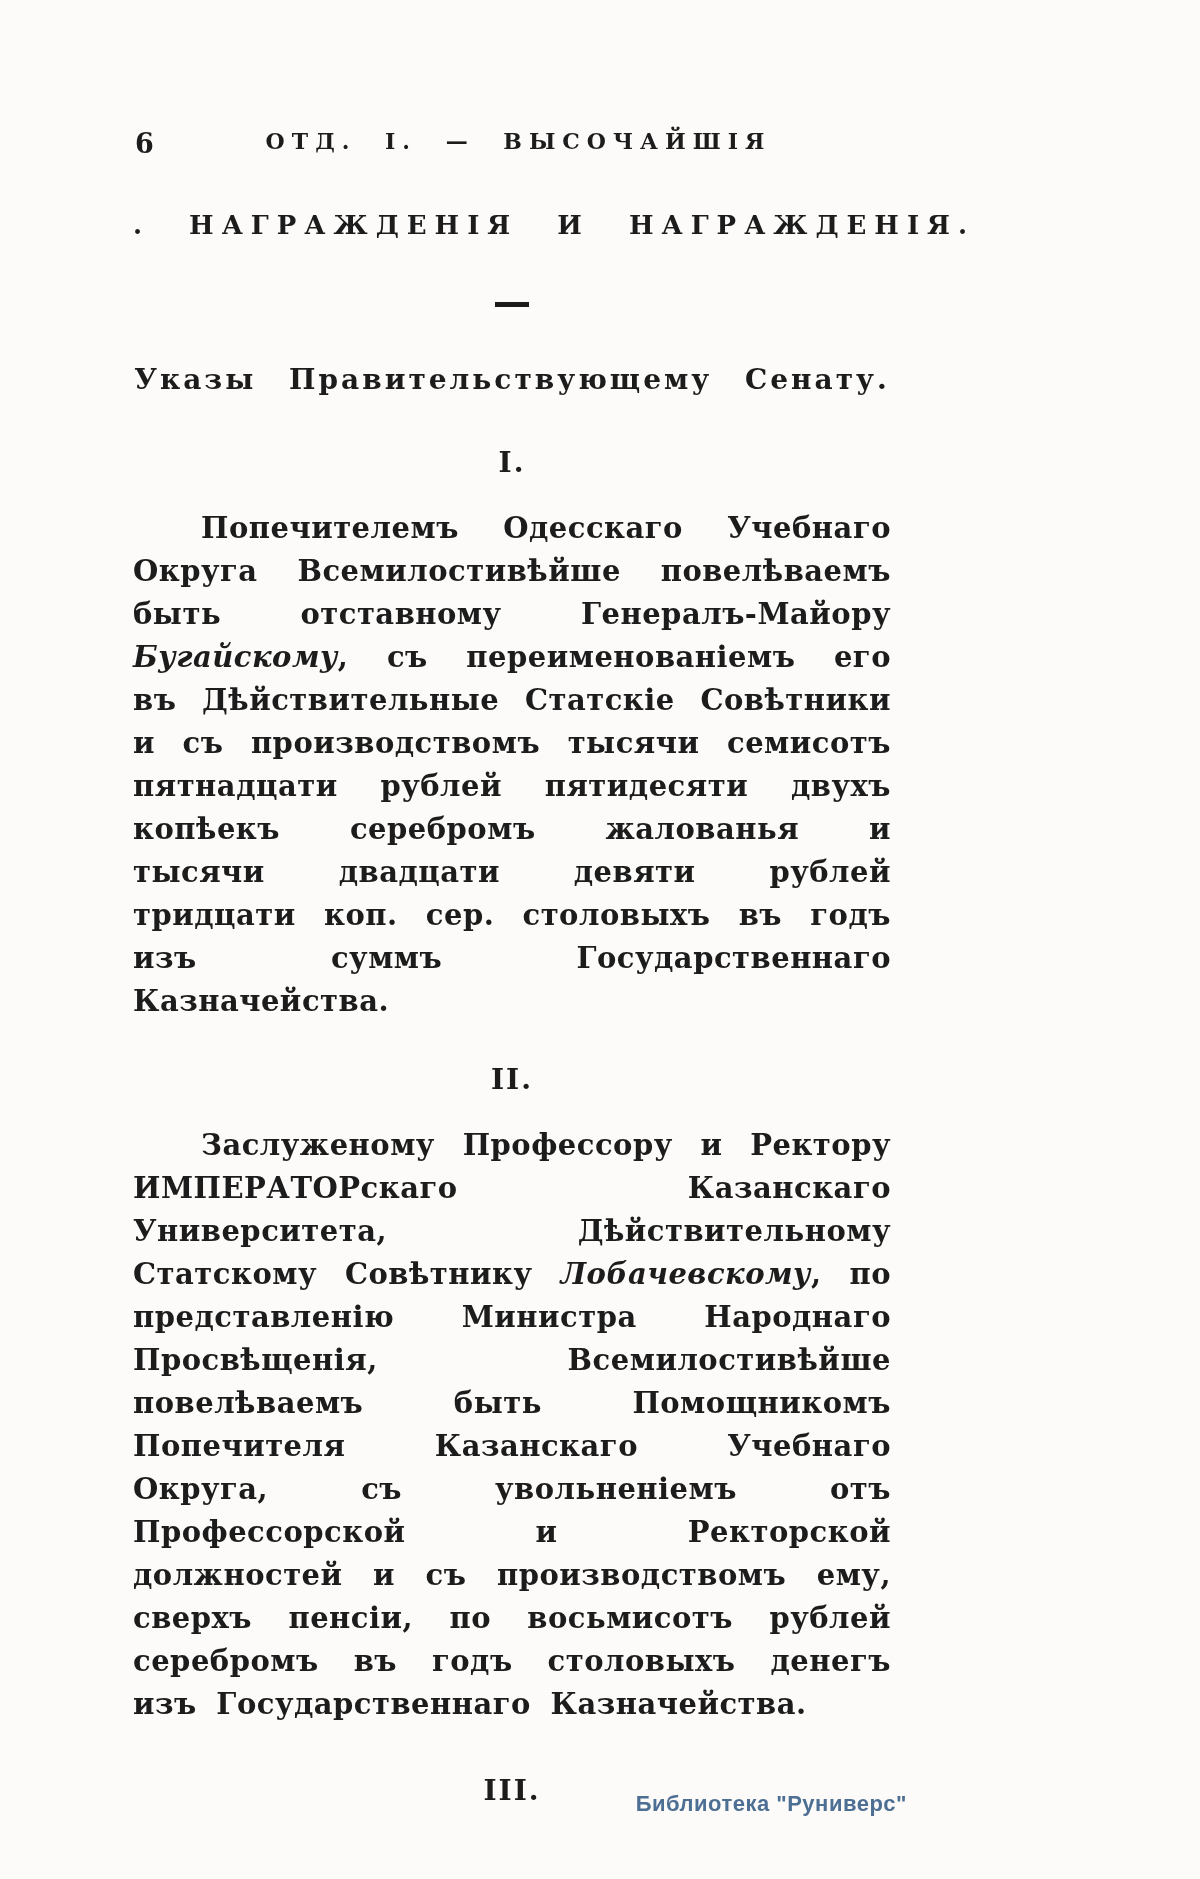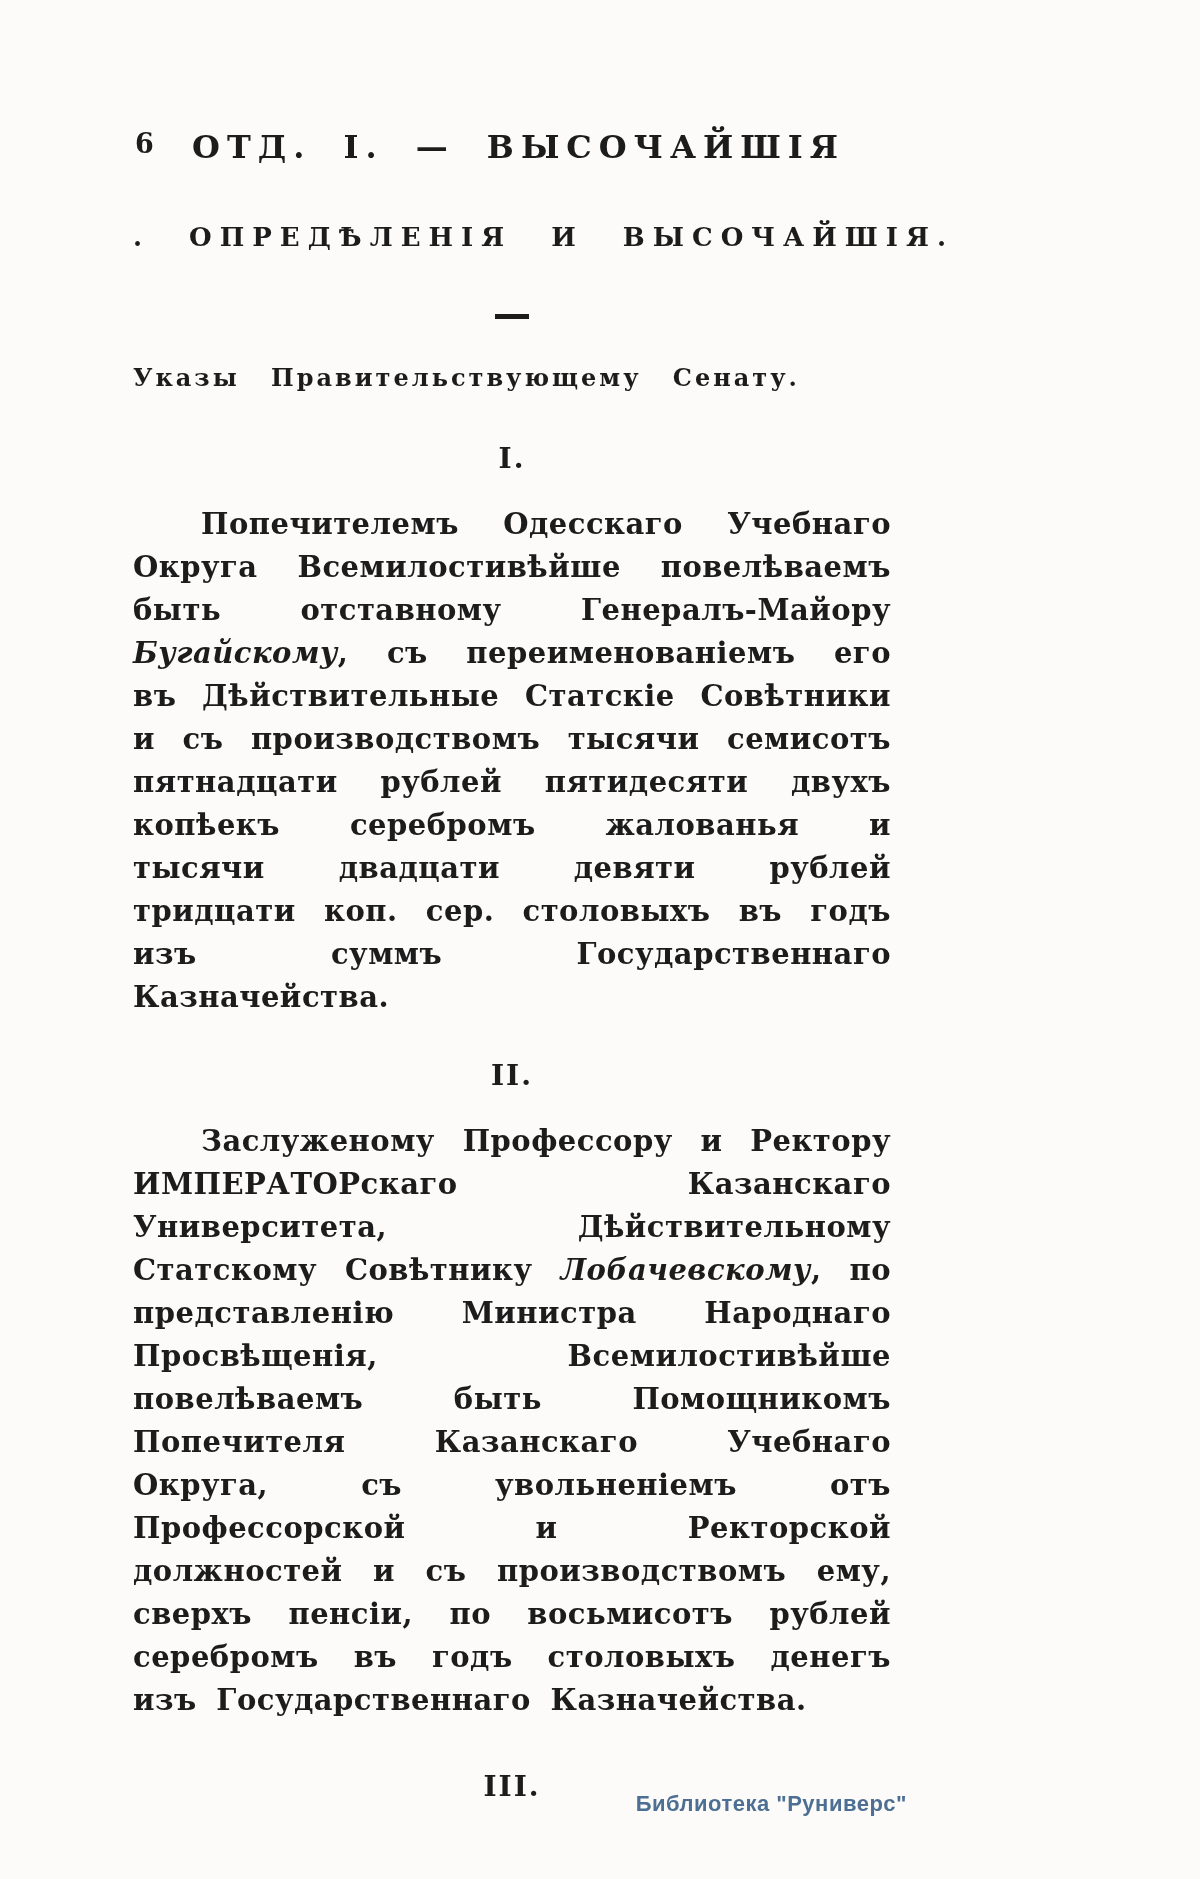--- a/index.html
+++ b/index.html
@@ -29,21 +29,21 @@
   }
   .page-number {
     position: absolute;
     left: 2px;
     top: 0;
     font-size: 27px;
     font-weight: bold;
     letter-spacing: 1px;
   }
   .h1 {
-    font-size: 32px;
+    font-size: 22px;
     font-weight: bold;
     letter-spacing: 7px;
     word-spacing: 14px;
     white-space: nowrap;
     margin-left: 13px;
   }
   .h2 {
     margin-top: 56px;
     text-align: center;
     font-size: 26px;
@@ -52,22 +52,23 @@
     word-spacing: 22px;
     white-space: nowrap;
   }
   .divider {
     width: 34px;
     height: 5px;
     background: #1c1c1c;
     margin: 62px auto 0 auto;
   }
   .section-title {
-    margin-top: 44px;
-    font-size: 24px;
+    margin-top: 56px;
+    text-align: center;
+    font-size: 28px;
     font-weight: bold;
     letter-spacing: 3px;
     word-spacing: 20px;
     white-space: nowrap;
   }
   .numeral {
     text-align: center;
     font-size: 28px;
     font-weight: bold;
     letter-spacing: 2px;
@@ -104,21 +105,21 @@
 <body>
 
 <div class="page">
   <div class="content">
 
     <div class="header-row">
       <span class="page-number">6</span>
       <span class="h1">ОТД. I. — ВЫСОЧАЙШІЯ</span>
     </div>
 
-    <div class="h2">. ОПРЕДѢЛЕНІЯ И ВЫСОЧАЙШІЯ.</div>
+    <div class="h2">. НАГРАЖДЕНІЯ И НАГРАЖДЕНІЯ.</div>
 
     <div class="divider"></div>
 
     <div class="section-title">Указы Правительствующему Сенату.</div>
 
     <section>
       <div class="numeral numeral-1">I.</div>
       <p class="para"><span>Попечителемъ Одесскаго Учебнаго Округа Всемилостивѣйше повелѣваемъ быть отставному Генералъ-Майору </span><span class="ital">Бугайскому</span><span>, съ переименованіемъ его въ Дѣйствительные Статскіе Совѣтники и съ производствомъ тысячи семисотъ пятнадцати рублей пятидесяти двухъ копѣекъ серебромъ жалованья и тысячи двадцати девяти рублей тридцати коп. сер. столовыхъ въ годъ изъ суммъ Государственнаго Казначейства.</span></p>
     </section>
 

